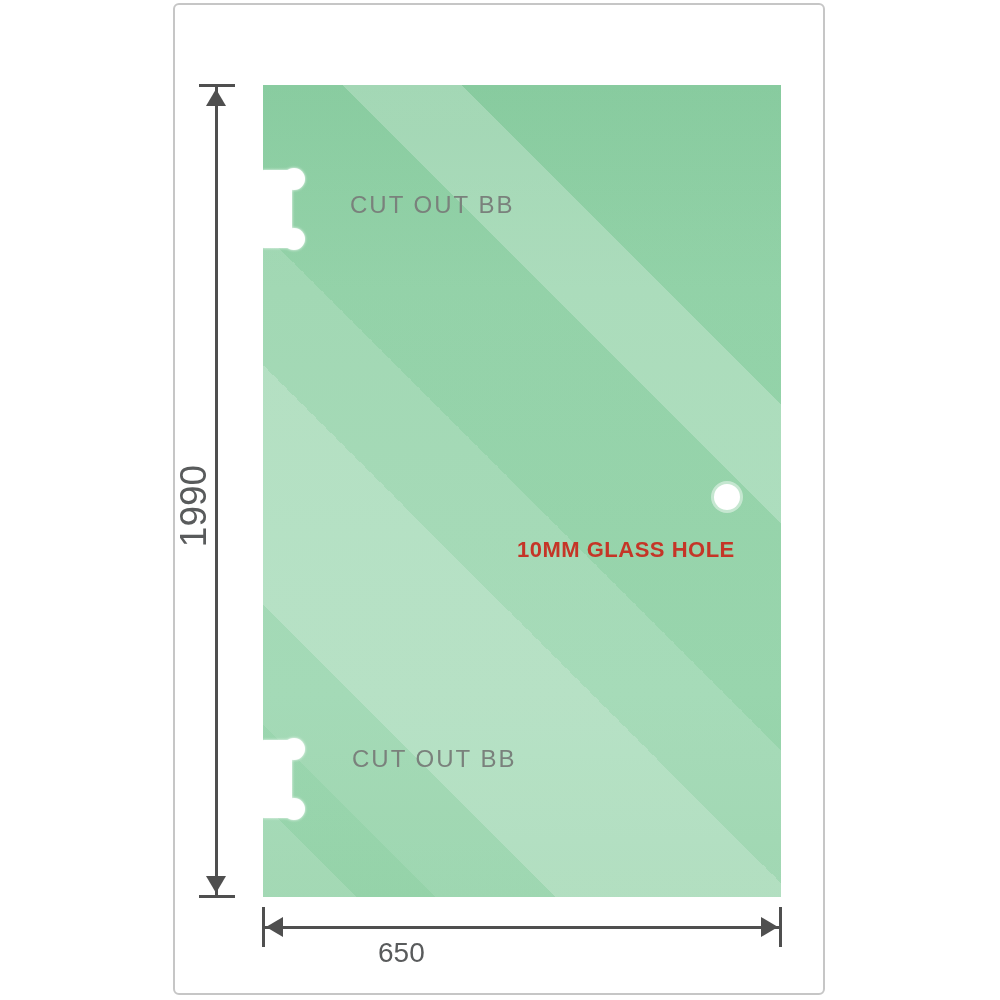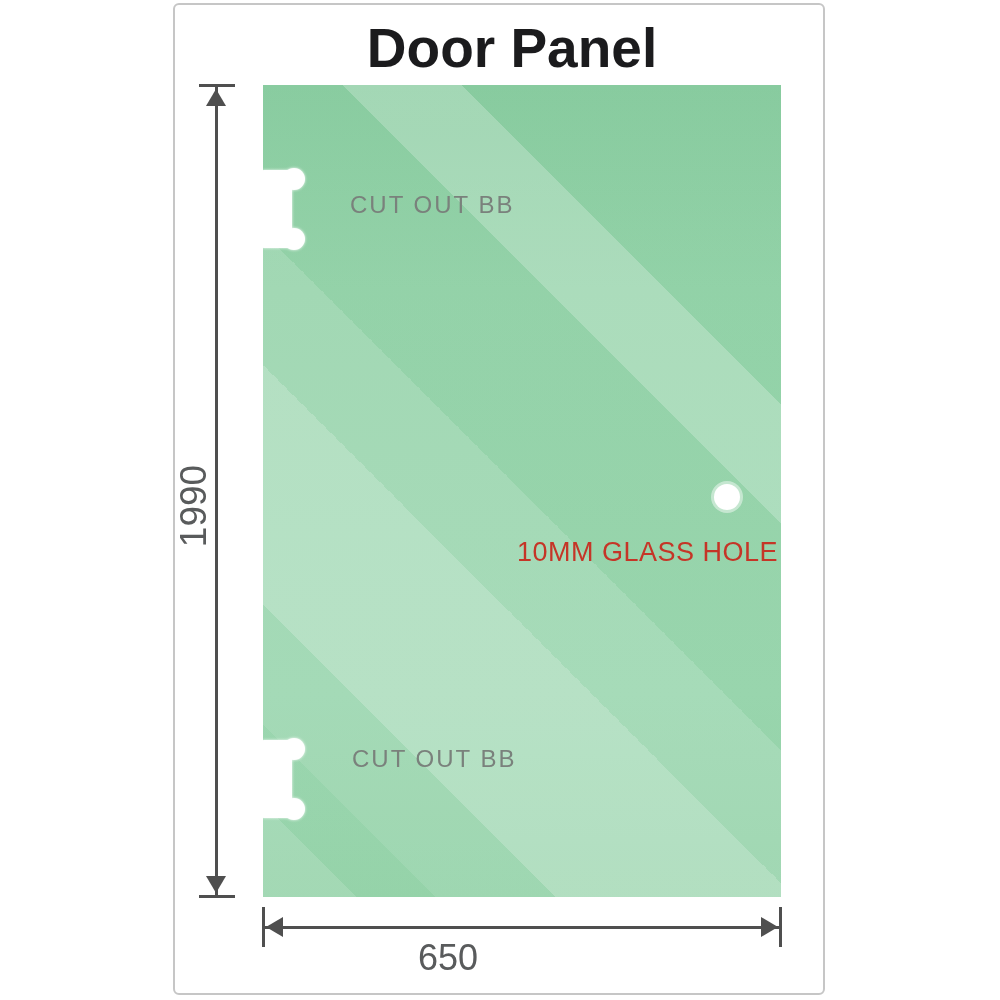--- a/index.html
+++ b/index.html
@@ -45,21 +45,21 @@
   }
   .cutout-label-top    { left:87px; top:106px; }
   .cutout-label-bottom { left:89px; top:660px; }
   .hole {
     position:absolute; left:451px; top:399px; width:26px; height:26px;
     border-radius:50%; background:#ffffff;
     box-shadow:0 0 0 3px rgba(255,255,255,0.45);
   }
   .hole-label {
     position:absolute; left:254px; top:452px; white-space:nowrap;
-    font-size:27px; font-weight:400; letter-spacing:0.5px; color:#c53527;
+    font-size:22px; font-weight:700; letter-spacing:0.5px; color:#c53527;
   }
   
   .dim-v { position:absolute; left:199px; top:85px; width:36px; height:812px; }
   .dv-line { position:absolute; left:16px; top:0; width:3px; height:100%; background:#4f4f4f; }
   .dv-tick { position:absolute; left:0; width:36px; height:3px; background:#4f4f4f; }
   .dv-tick.top    { top:-1px; }
   .dv-tick.bottom { bottom:-1px; }
   .arr { position:absolute; width:0; height:0; }
   .arr-up   { left:7px; top:4px;    border-left:10px solid transparent; border-right:10px solid transparent; border-bottom:17px solid #4f4f4f; }
   .arr-down { left:7px; bottom:4px; border-left:10px solid transparent; border-right:10px solid transparent; border-top:17px solid #4f4f4f; }
@@ -70,32 +70,31 @@
   }
   
   .dim-h { position:absolute; left:263px; top:907px; width:518px; height:60px; }
   .dh-line { position:absolute; left:0; top:19px; width:100%; height:3px; background:#4f4f4f; }
   .dh-tick { position:absolute; top:0; width:3px; height:40px; background:#4f4f4f; }
   .dh-tick.left  { left:-1px; }
   .dh-tick.right { right:-1px; }
   .arr-left  { left:3px;  top:10px; border-top:10px solid transparent; border-bottom:10px solid transparent; border-right:17px solid #4f4f4f; }
   .arr-right { right:3px; top:10px; border-top:10px solid transparent; border-bottom:10px solid transparent; border-left:17px solid #4f4f4f; }
   .dh-label {
-    position:absolute; left:115px; top:30px; width:100px; text-align:right;
-    font-size:36px; color:#595b5c;
+    position:absolute; left:115px; top:30px; width:100px; text-align:left;
+    font-size:28px; color:#595b5c;
   }
 </style>
 </head>
 <body>
 
 <div class="scene">
 
   <div class="card"></div>
 
-  <h1 class="title">Door Panel</h1>
 
   <div class="panel">
 
     <svg class="cutout cutout-top" viewBox="0 0 48 86">
       <rect x="0" y="4" width="31" height="78" rx="3" fill="#ffffff"></rect>
       <circle cx="33" cy="13" r="11" fill="#ffffff"></circle>
       <circle cx="33" cy="73" r="11" fill="#ffffff"></circle>
     </svg>
 
     <svg class="cutout cutout-bottom" viewBox="0 0 48 86">

